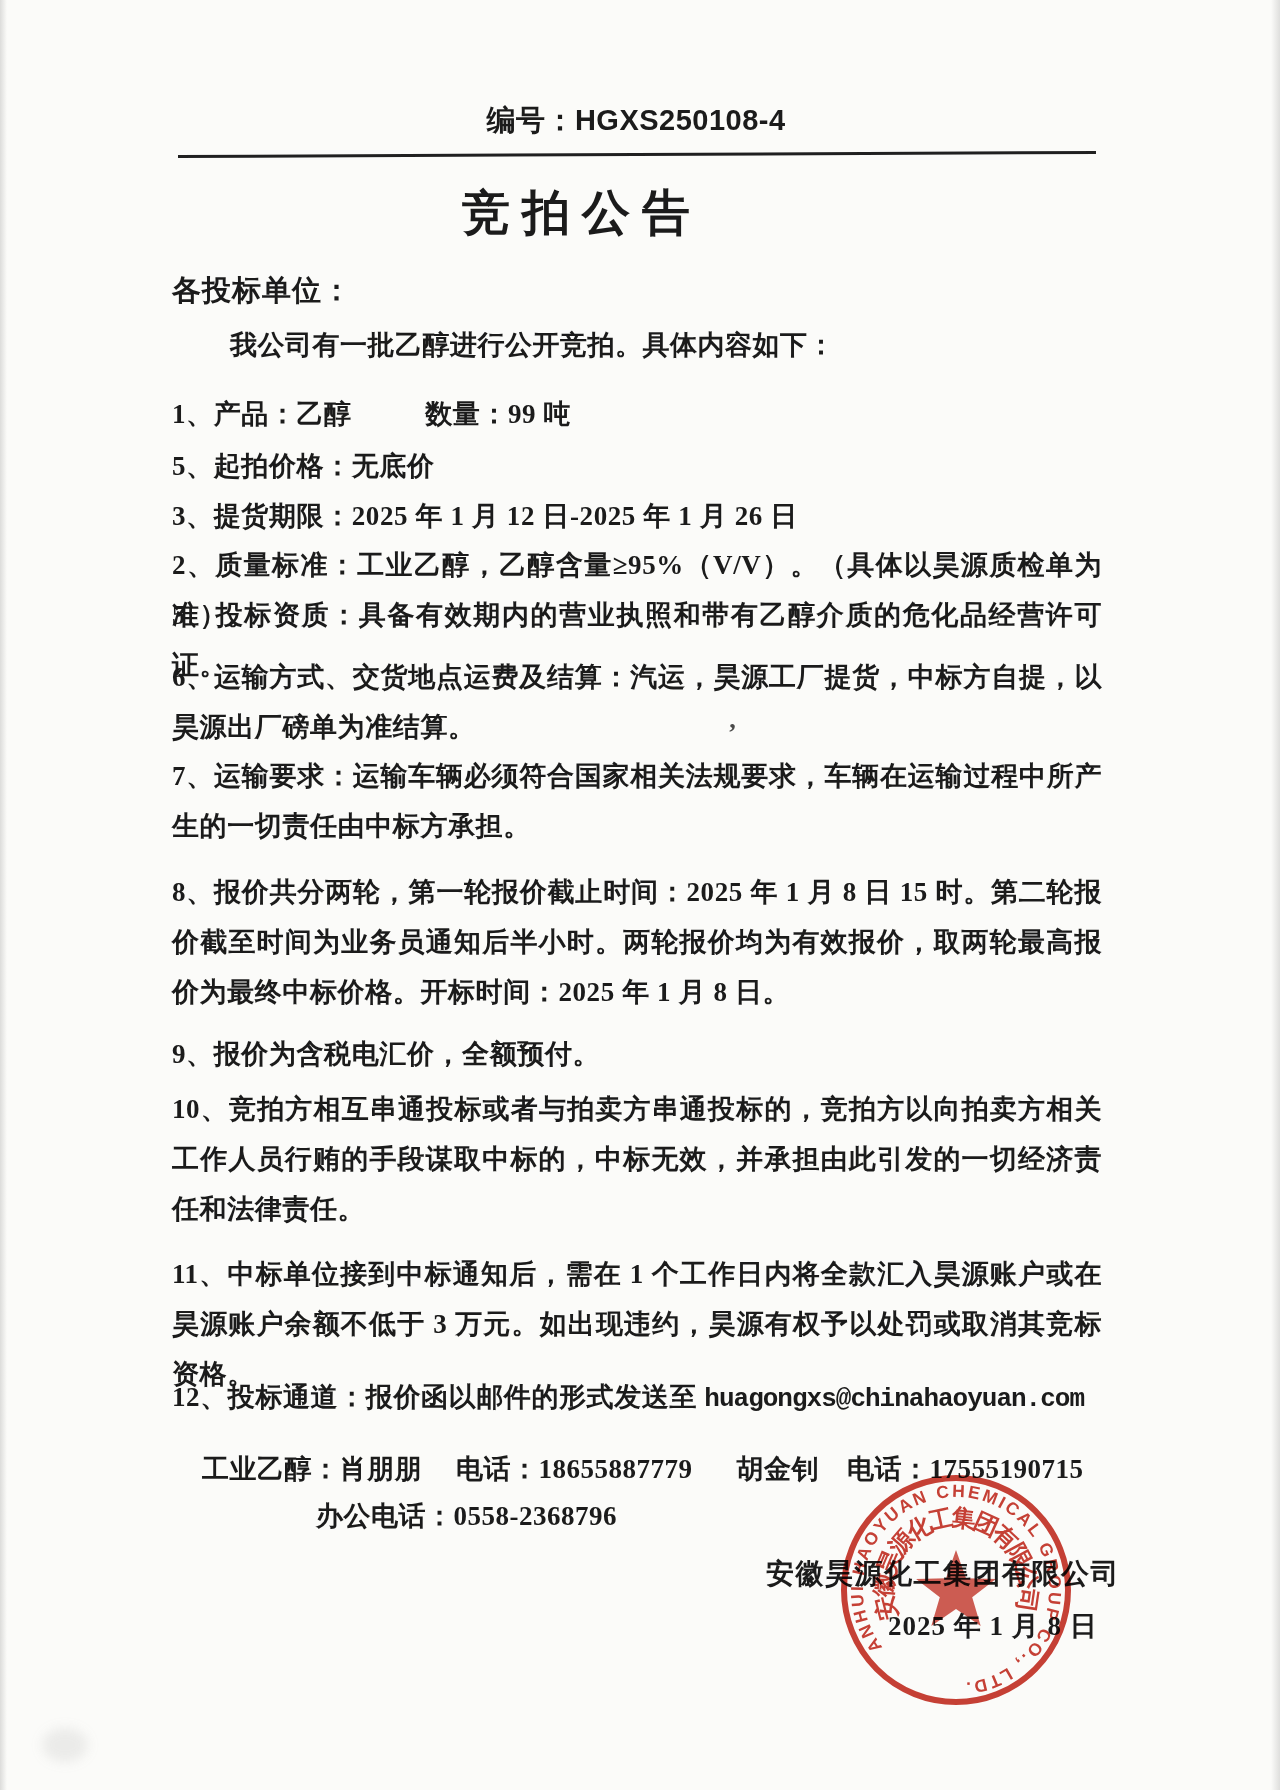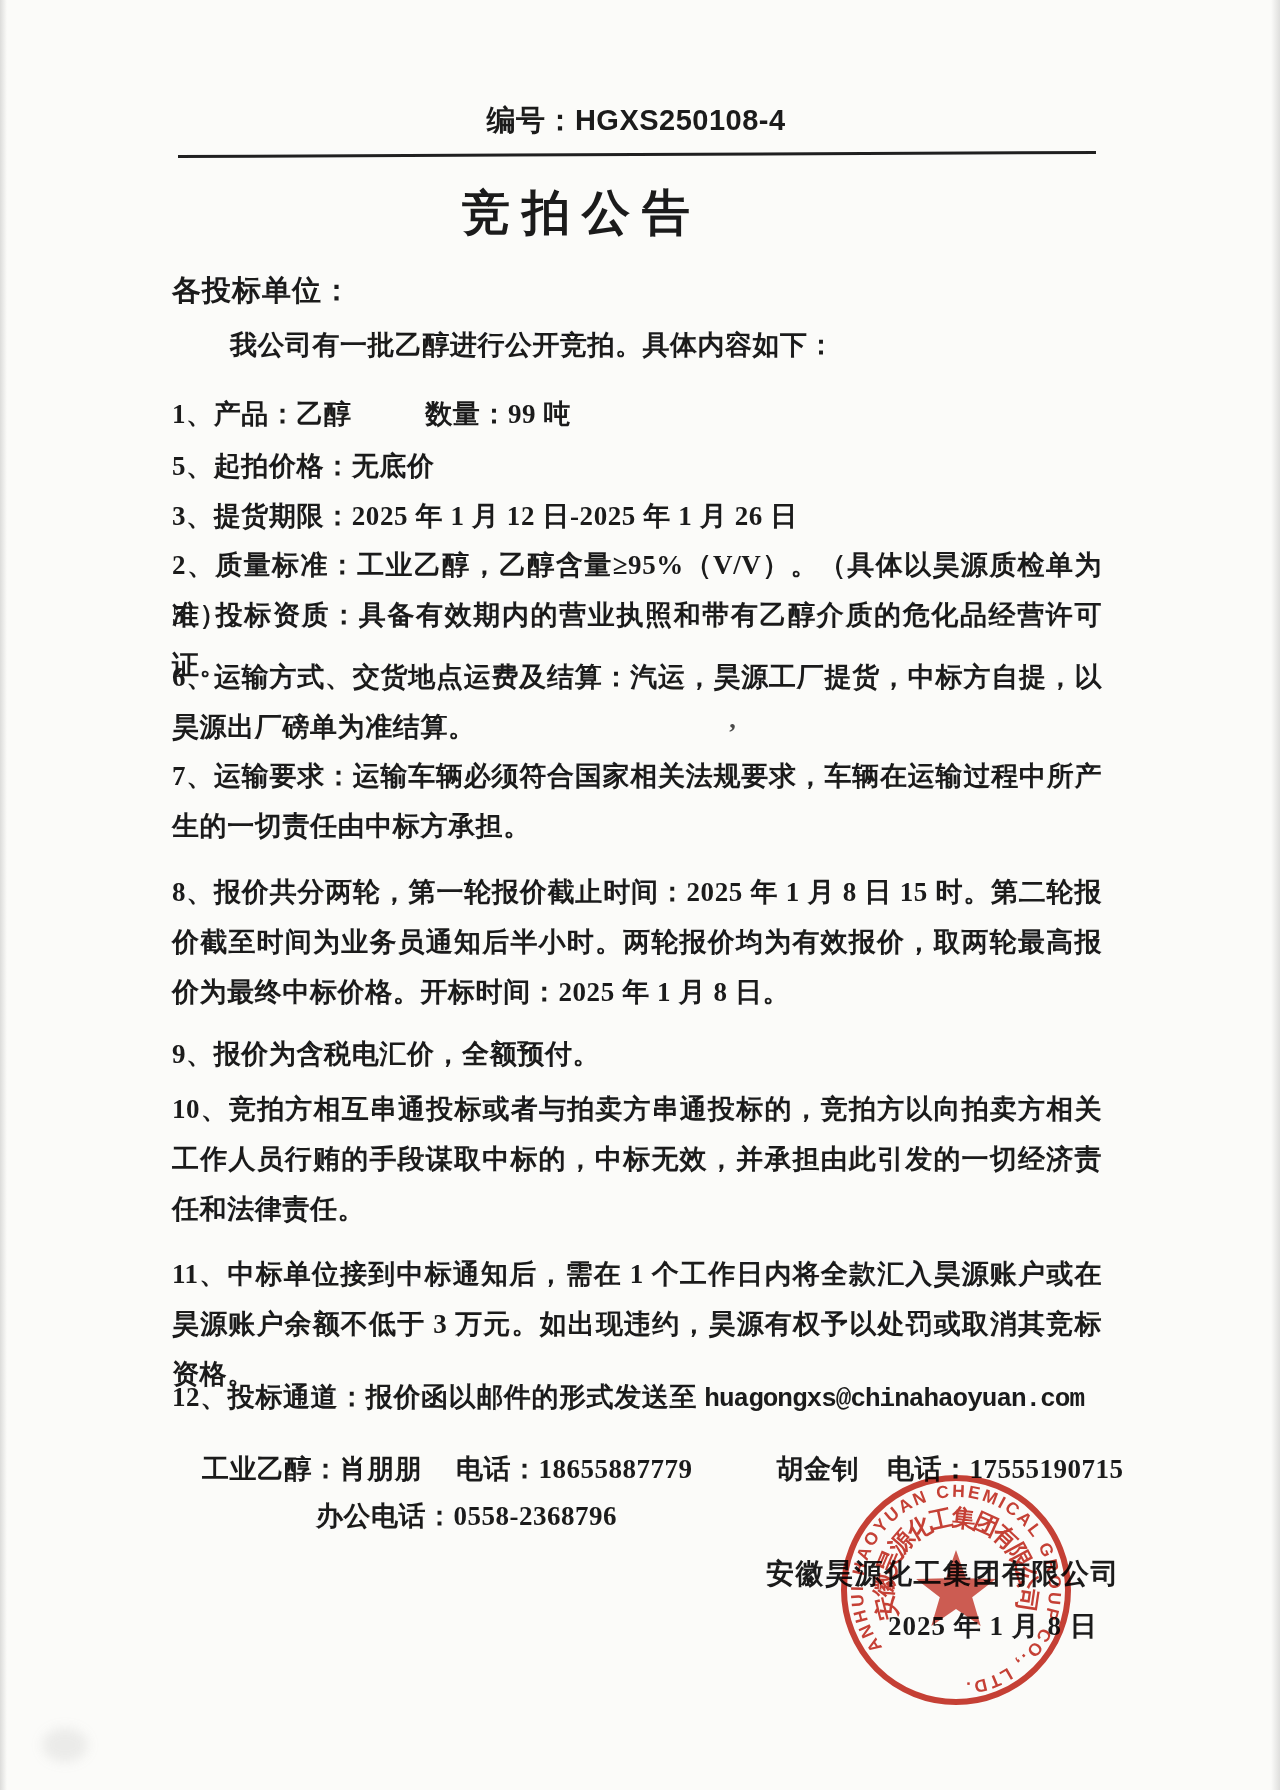--- a/index.html
+++ b/index.html
@@ -34,21 +34,21 @@
     text-align:justify;letter-spacing:.6px;white-space:pre-wrap;
   }
   .p1{top:389px}.p2{top:441px}.p3{top:491px}.p4{top:540px}.p5{top:590px}
   .p6{top:652px}.p7{top:751px}.p8{top:867px}.p9{top:1029px}.p10{top:1084px}
   .p11{top:1249px}.p12{top:1372px;white-space:nowrap;}
   .email{font-family:Liberation Mono, monospace;font-size:26px;
     font-weight:700;letter-spacing:-1px;}
   .contacts{position:absolute;left:202px;top:1447px;font-size:27px;font-weight:700;
     line-height:44px;white-space:nowrap;letter-spacing:.5px;}
   .gap-a{margin-left:34px;}
-  .gap-b{margin-left:84px;}
+  .gap-b{margin-left:44px;}
   .gap-c{margin-left:28px;}
   .office{position:absolute;left:316px;top:1494px;font-size:27px;font-weight:700;
     line-height:44px;white-space:nowrap;letter-spacing:.5px;}
   .company{position:absolute;left:766px;top:1554px;font-size:28px;font-weight:700;
     letter-spacing:1.5px;line-height:40px;}
   .date{position:absolute;left:888px;top:1606px;font-size:27px;font-weight:700;
     letter-spacing:1px;line-height:40px;}
   .artifact-comma{position:absolute;left:728px;top:718px;font-size:26px;color:#4a4a4a;
     font-weight:700;}
   .stamp{position:absolute;left:828px;top:1462px;width:256px;height:256px;

